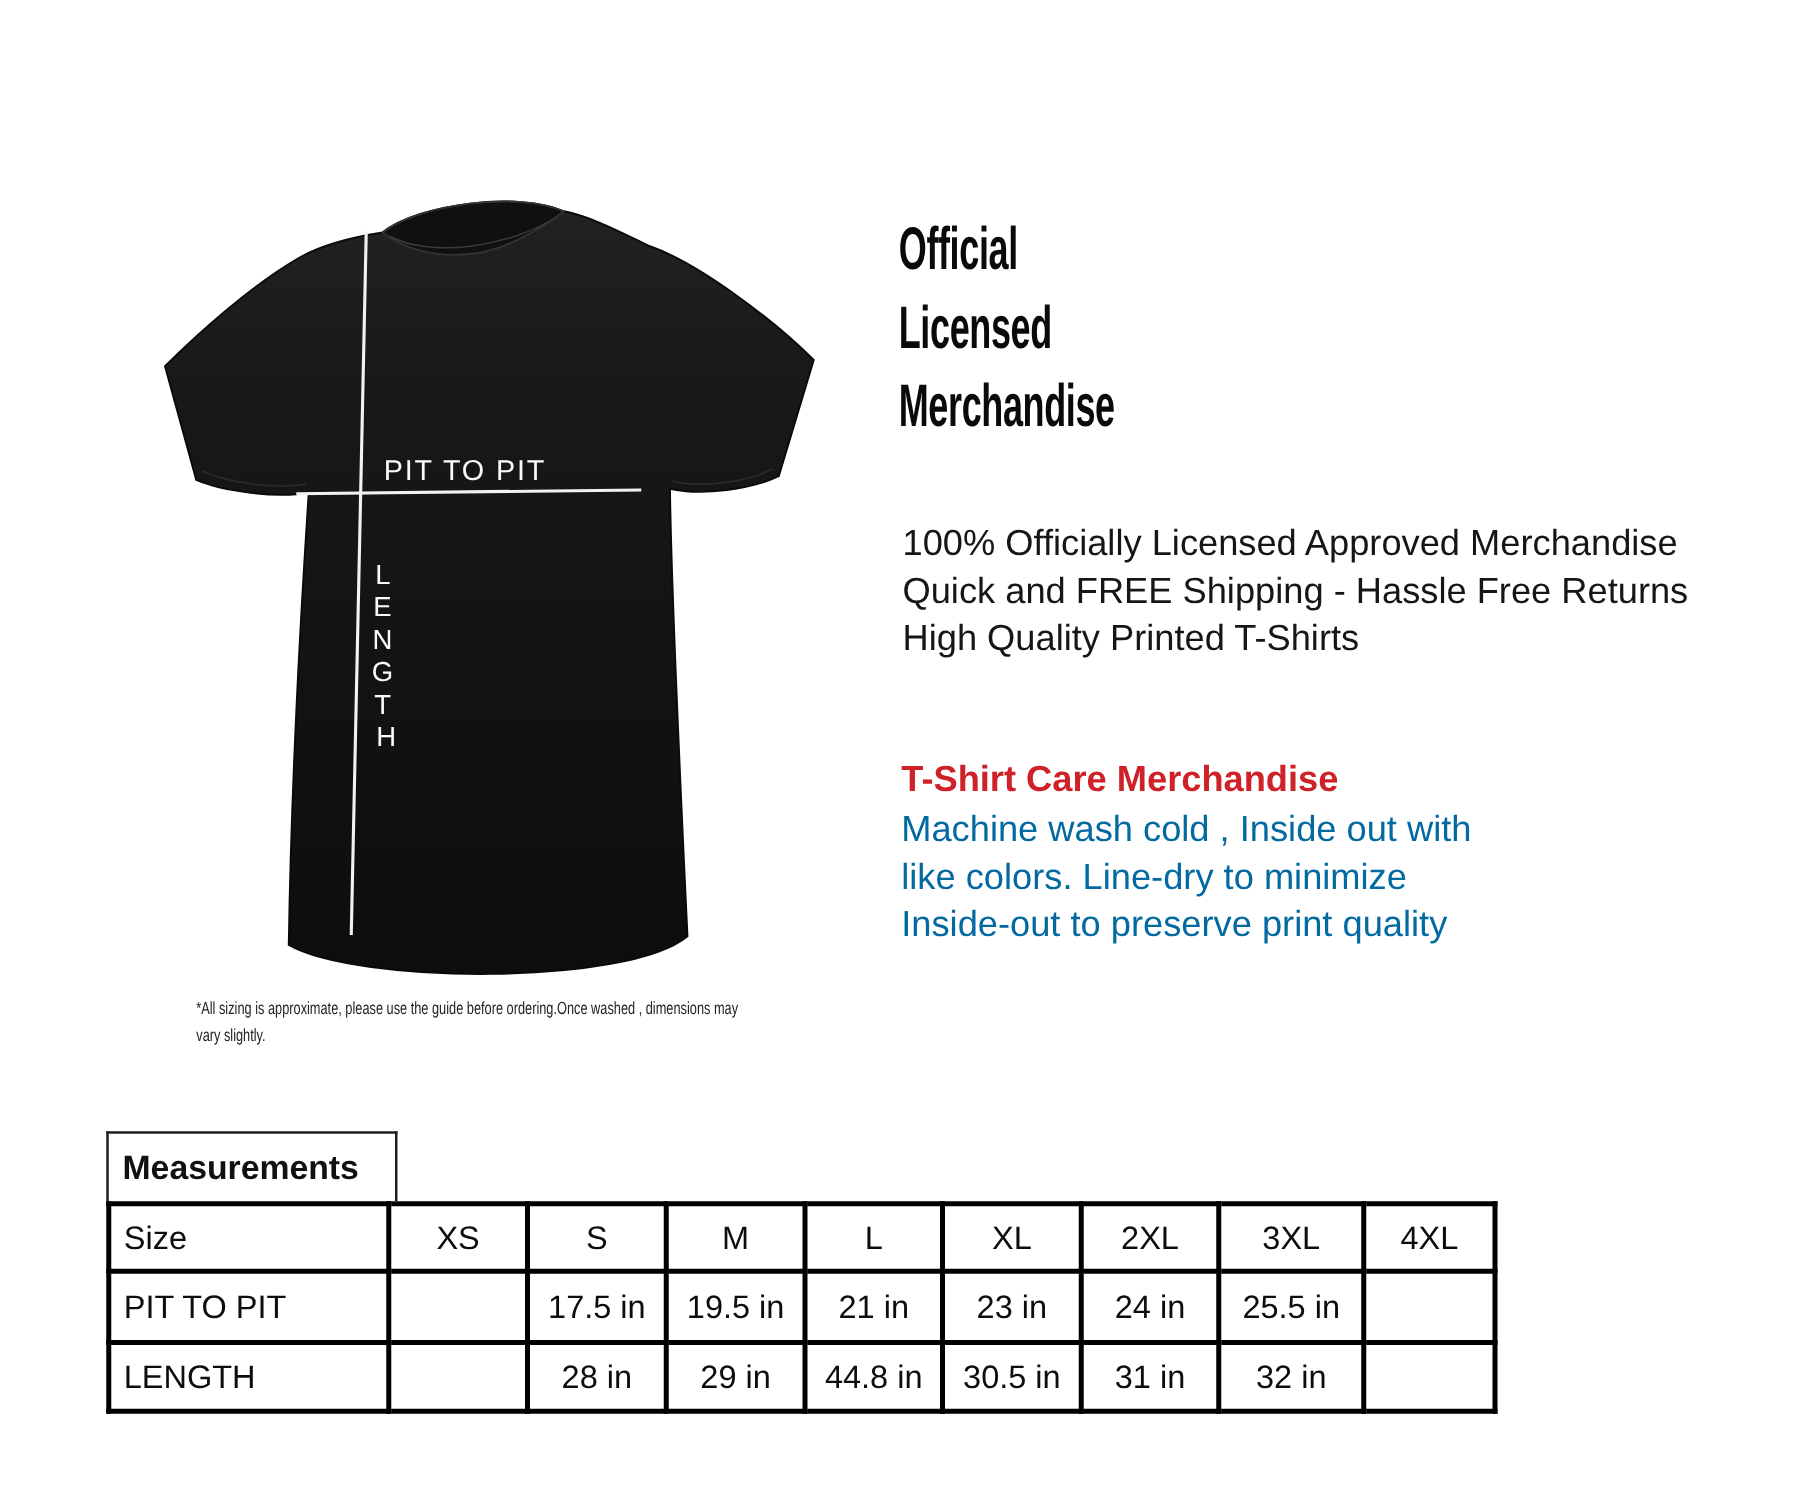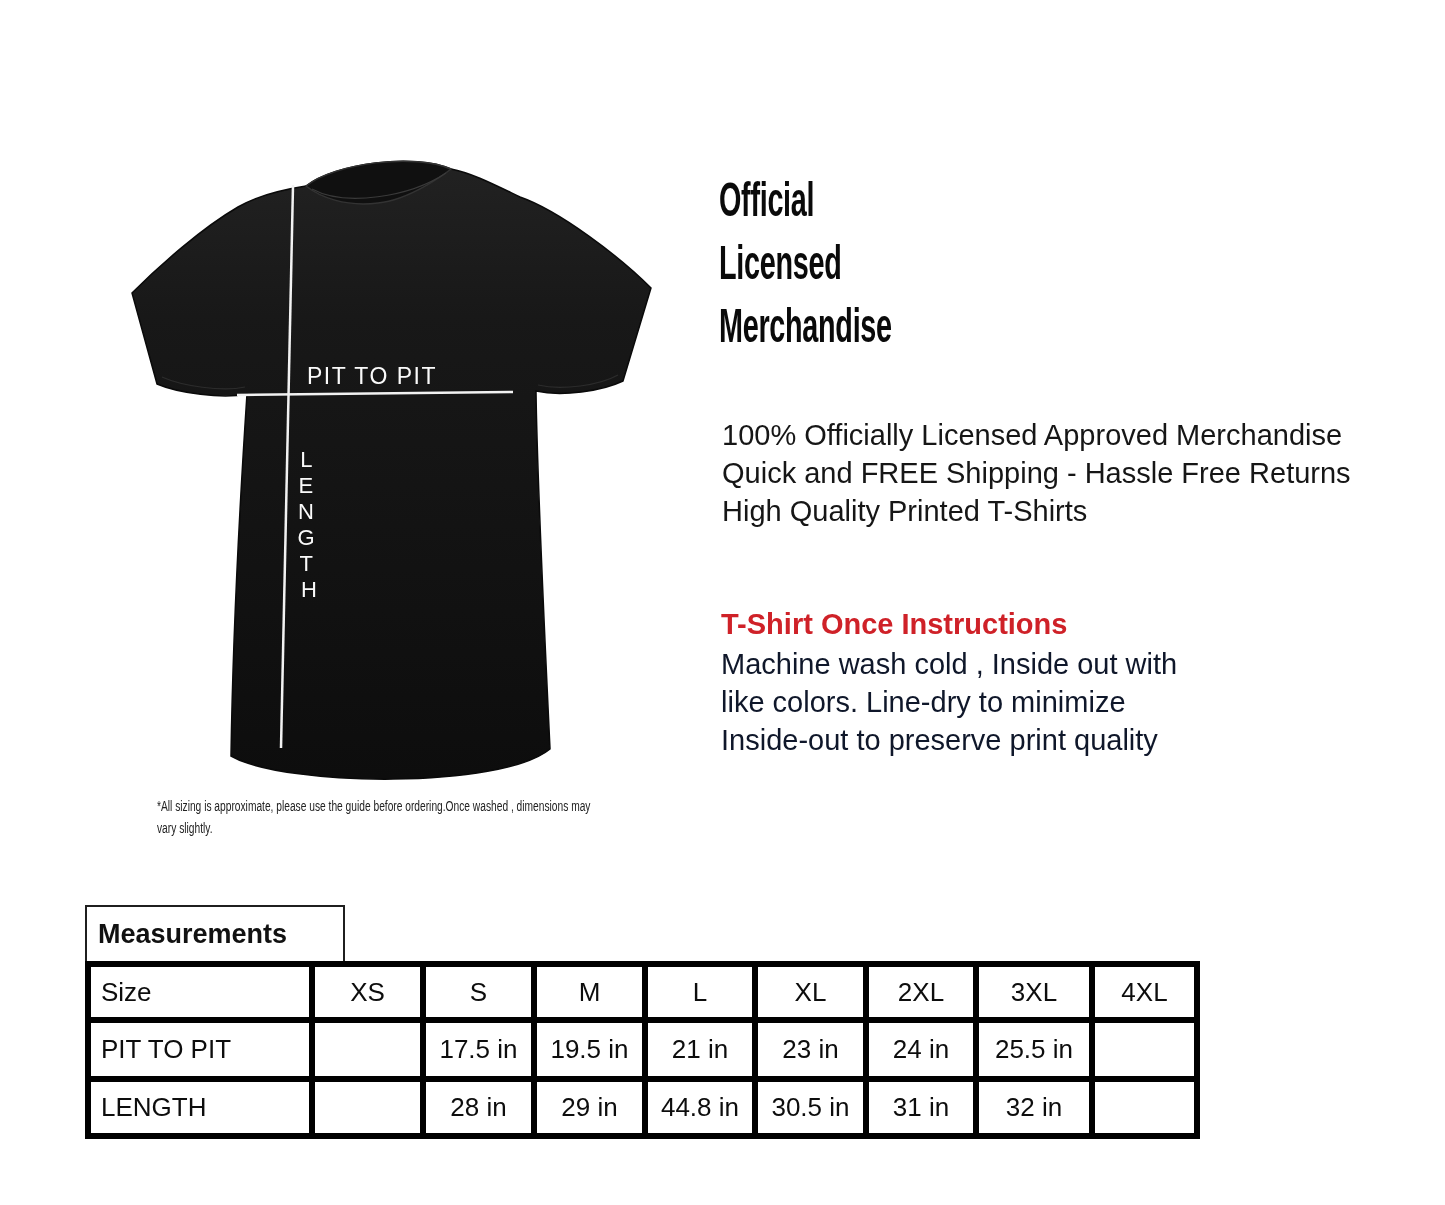--- a/index.html
+++ b/index.html
@@ -13,33 +13,33 @@
     position:absolute;left:157px;top:795px;width:620px;
     font-size:14px;line-height:22px;color:#222;
     transform:scaleX(0.73);transform-origin:0 0;white-space:pre-line;
   }
   
   .headline{position:absolute;left:719px;top:168px;font-weight:bold;color:#0a0a0a;}
   .headline .hl-line{font-size:48px;line-height:63px;letter-spacing:-0.5px;}
   .headline .hl-line span{display:inline-block;transform:scaleX(0.60);transform-origin:0 50%;white-space:nowrap;}
   .intro{position:absolute;left:722px;top:416px;font-size:29px;line-height:38px;color:#161616;}
   .care-title{position:absolute;left:721px;top:608px;font-size:29px;font-weight:bold;}
-  .care-lines{position:absolute;left:721px;top:645px;font-size:29px;line-height:38px;color:#0f172a;}
+  .care-lines{position:absolute;left:721px;top:645px;font-size:29px;line-height:38px;color:#0369a1;}
   
   .meas-box{
-    position:absolute;left:85px;top:905px;width:260px;height:56px;box-sizing:border-box;
+    position:absolute;left:85px;top:905px;width:233px;height:56px;box-sizing:border-box;
     border:2px solid #1f1f1f;border-bottom:none;display:flex;align-items:center;
     font-size:27px;font-weight:bold;padding-left:11px;background:#fff;
   }
   table.size-table{
     position:absolute;left:85px;top:961px;border-collapse:collapse;table-layout:fixed;
     font-size:26px;color:#0d0d0d;background:#fff;
   }
   table.size-table td{
-    border:6px solid #000000;padding:0;height:52px;text-align:center;
+    border:4px solid #000000;padding:0;height:52px;text-align:center;
     overflow:hidden;white-space:nowrap;
   }
   table.size-table td.lbl{text-align:left;padding-left:10px;}
   tr.row-size td{height:50px;}
   tr.row-pit td{height:53px;}
   tr.row-len td{height:51px;}
 </style>
 </head>
 <body>
 
@@ -100,21 +100,21 @@
     <div class="hl-line"><span>Licensed</span></div>
     <div class="hl-line"><span>Merchandise</span></div>
   </div>
 
   <div class="intro">
     <div>100% Officially Licensed Approved Merchandise</div>
     <div>Quick and FREE Shipping - Hassle Free Returns</div>
     <div>High Quality Printed T-Shirts</div>
   </div>
 
-  <div class="care-title" style="color: rgb(207, 33, 40);">T-Shirt Once Instructions</div>
+  <div class="care-title" style="color: rgb(207, 33, 40);">T-Shirt Care Merchandise</div>
   <div class="care-lines">
     <div>Machine wash cold , Inside out with</div>
     <div>like colors. Line-dry to minimize</div>
     <div>Inside-out to preserve print quality</div>
   </div>
 
   <div class="meas-box">
     <span>Measurements</span>
   </div>
 

